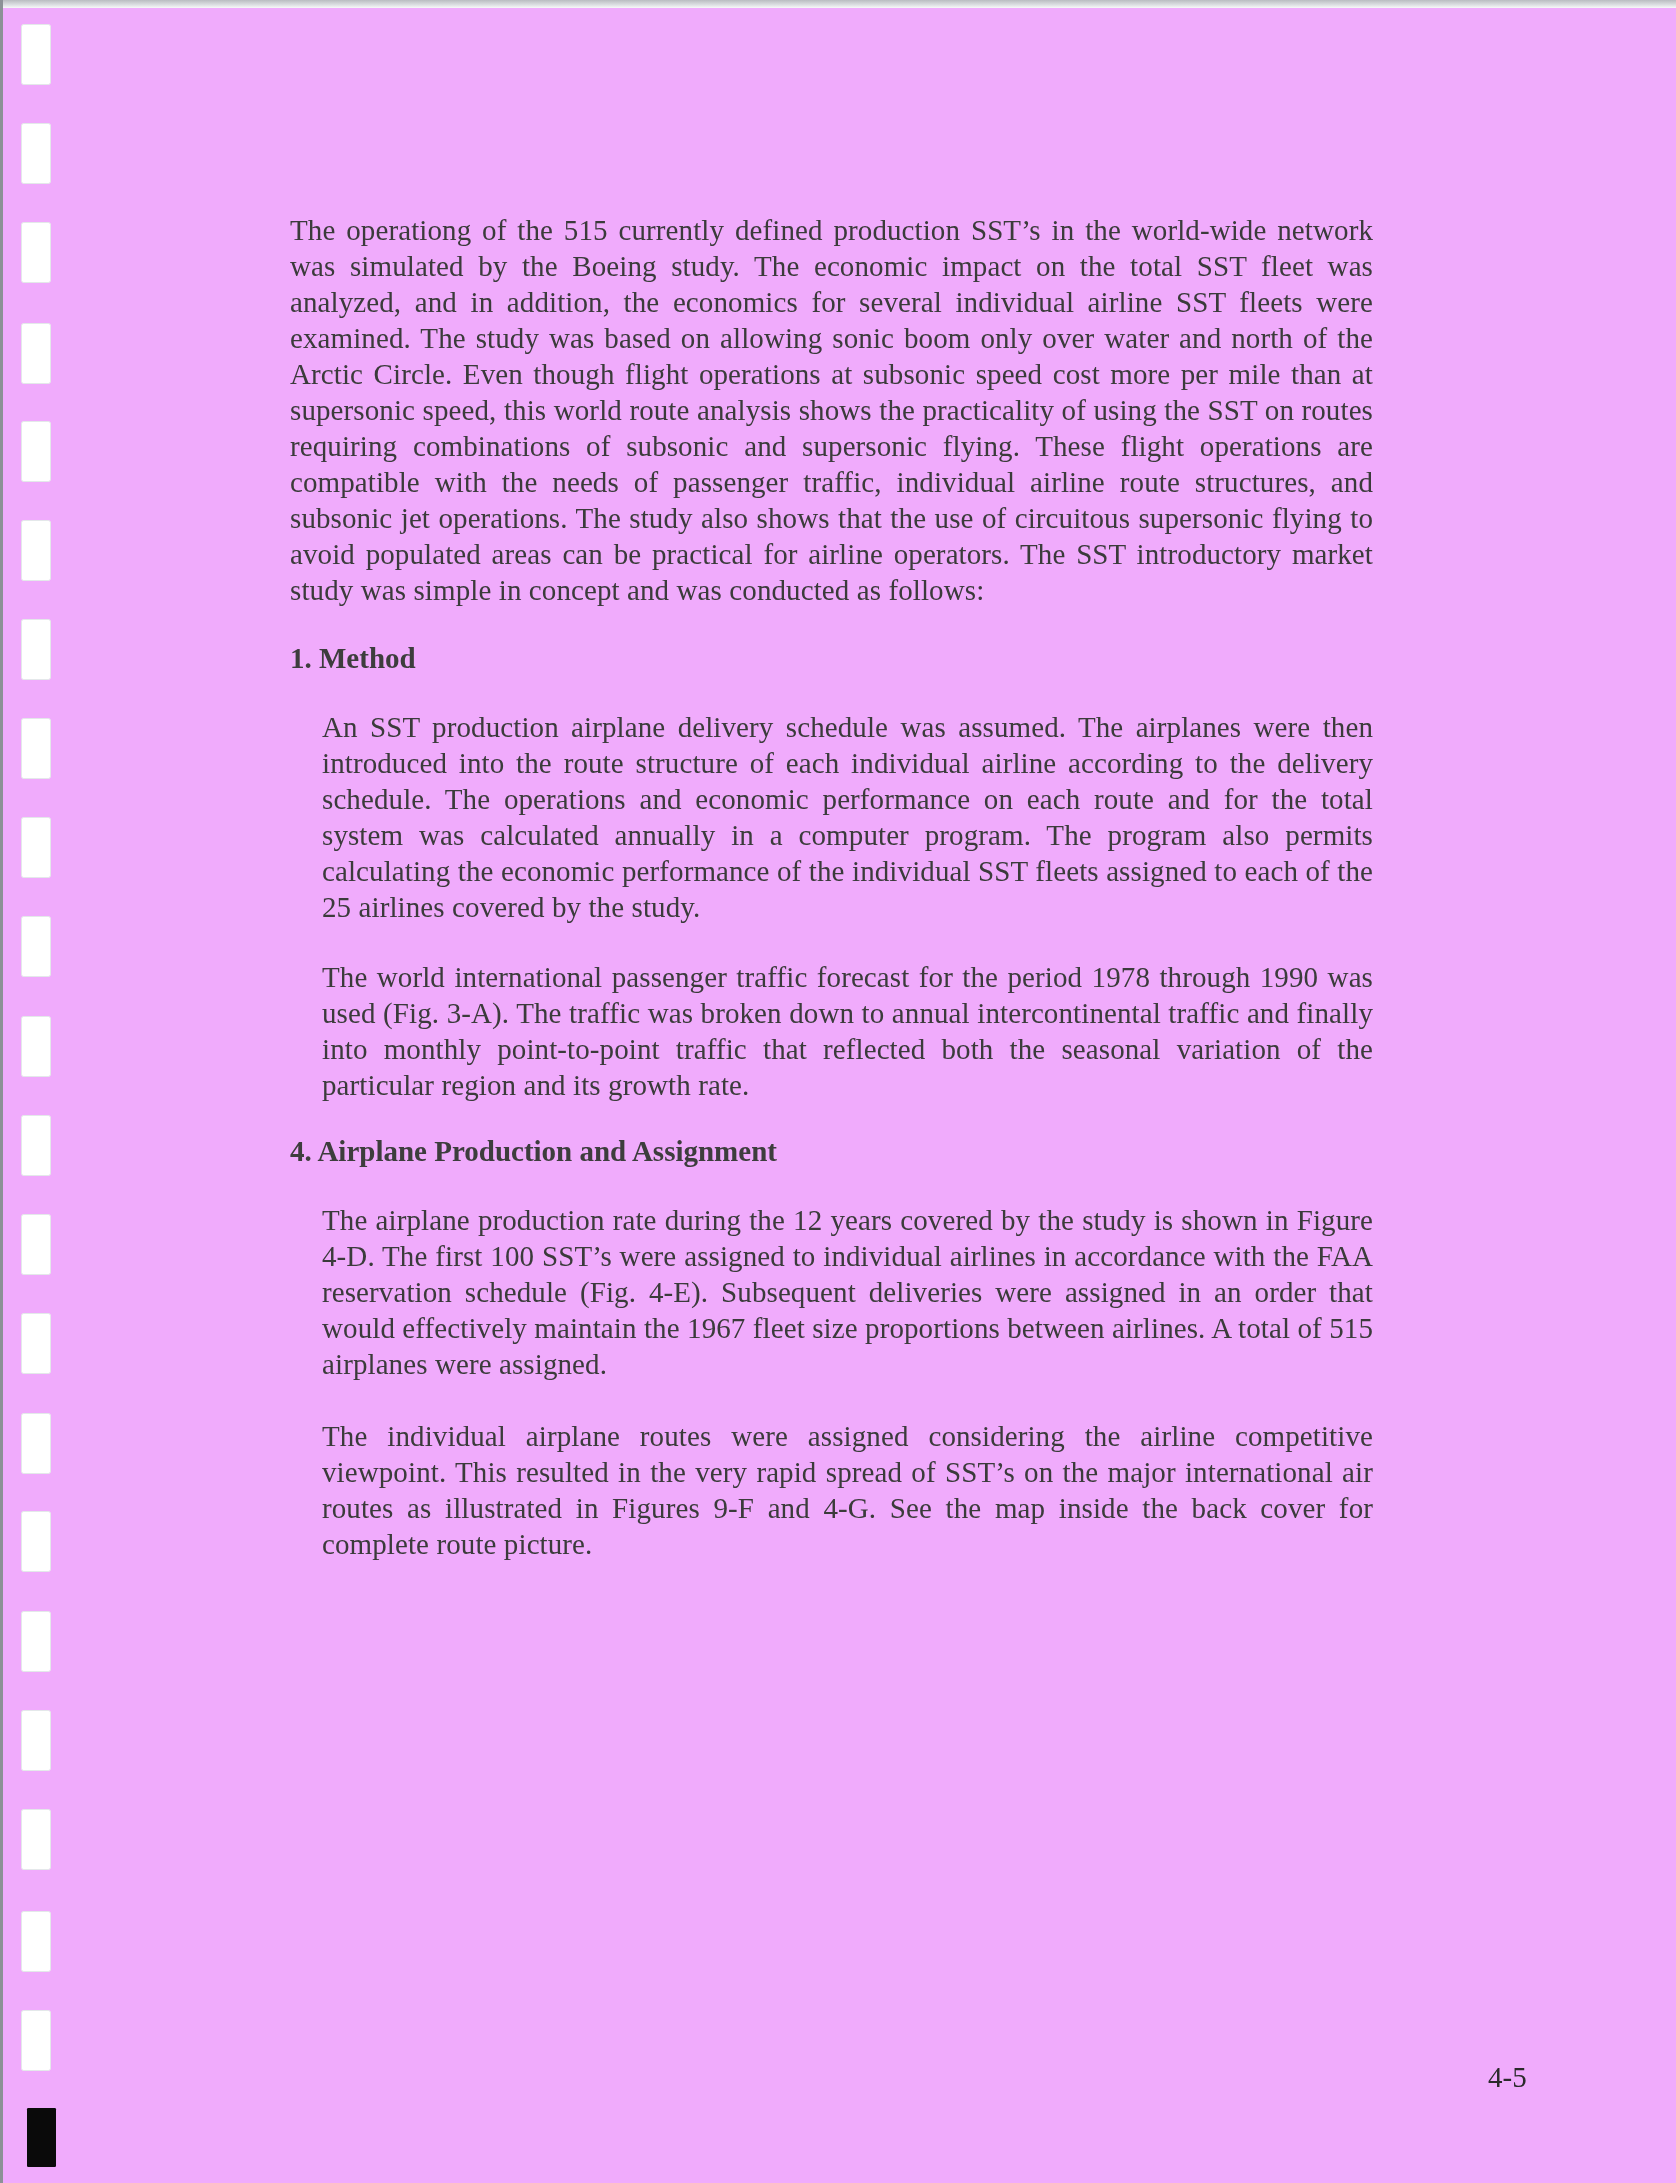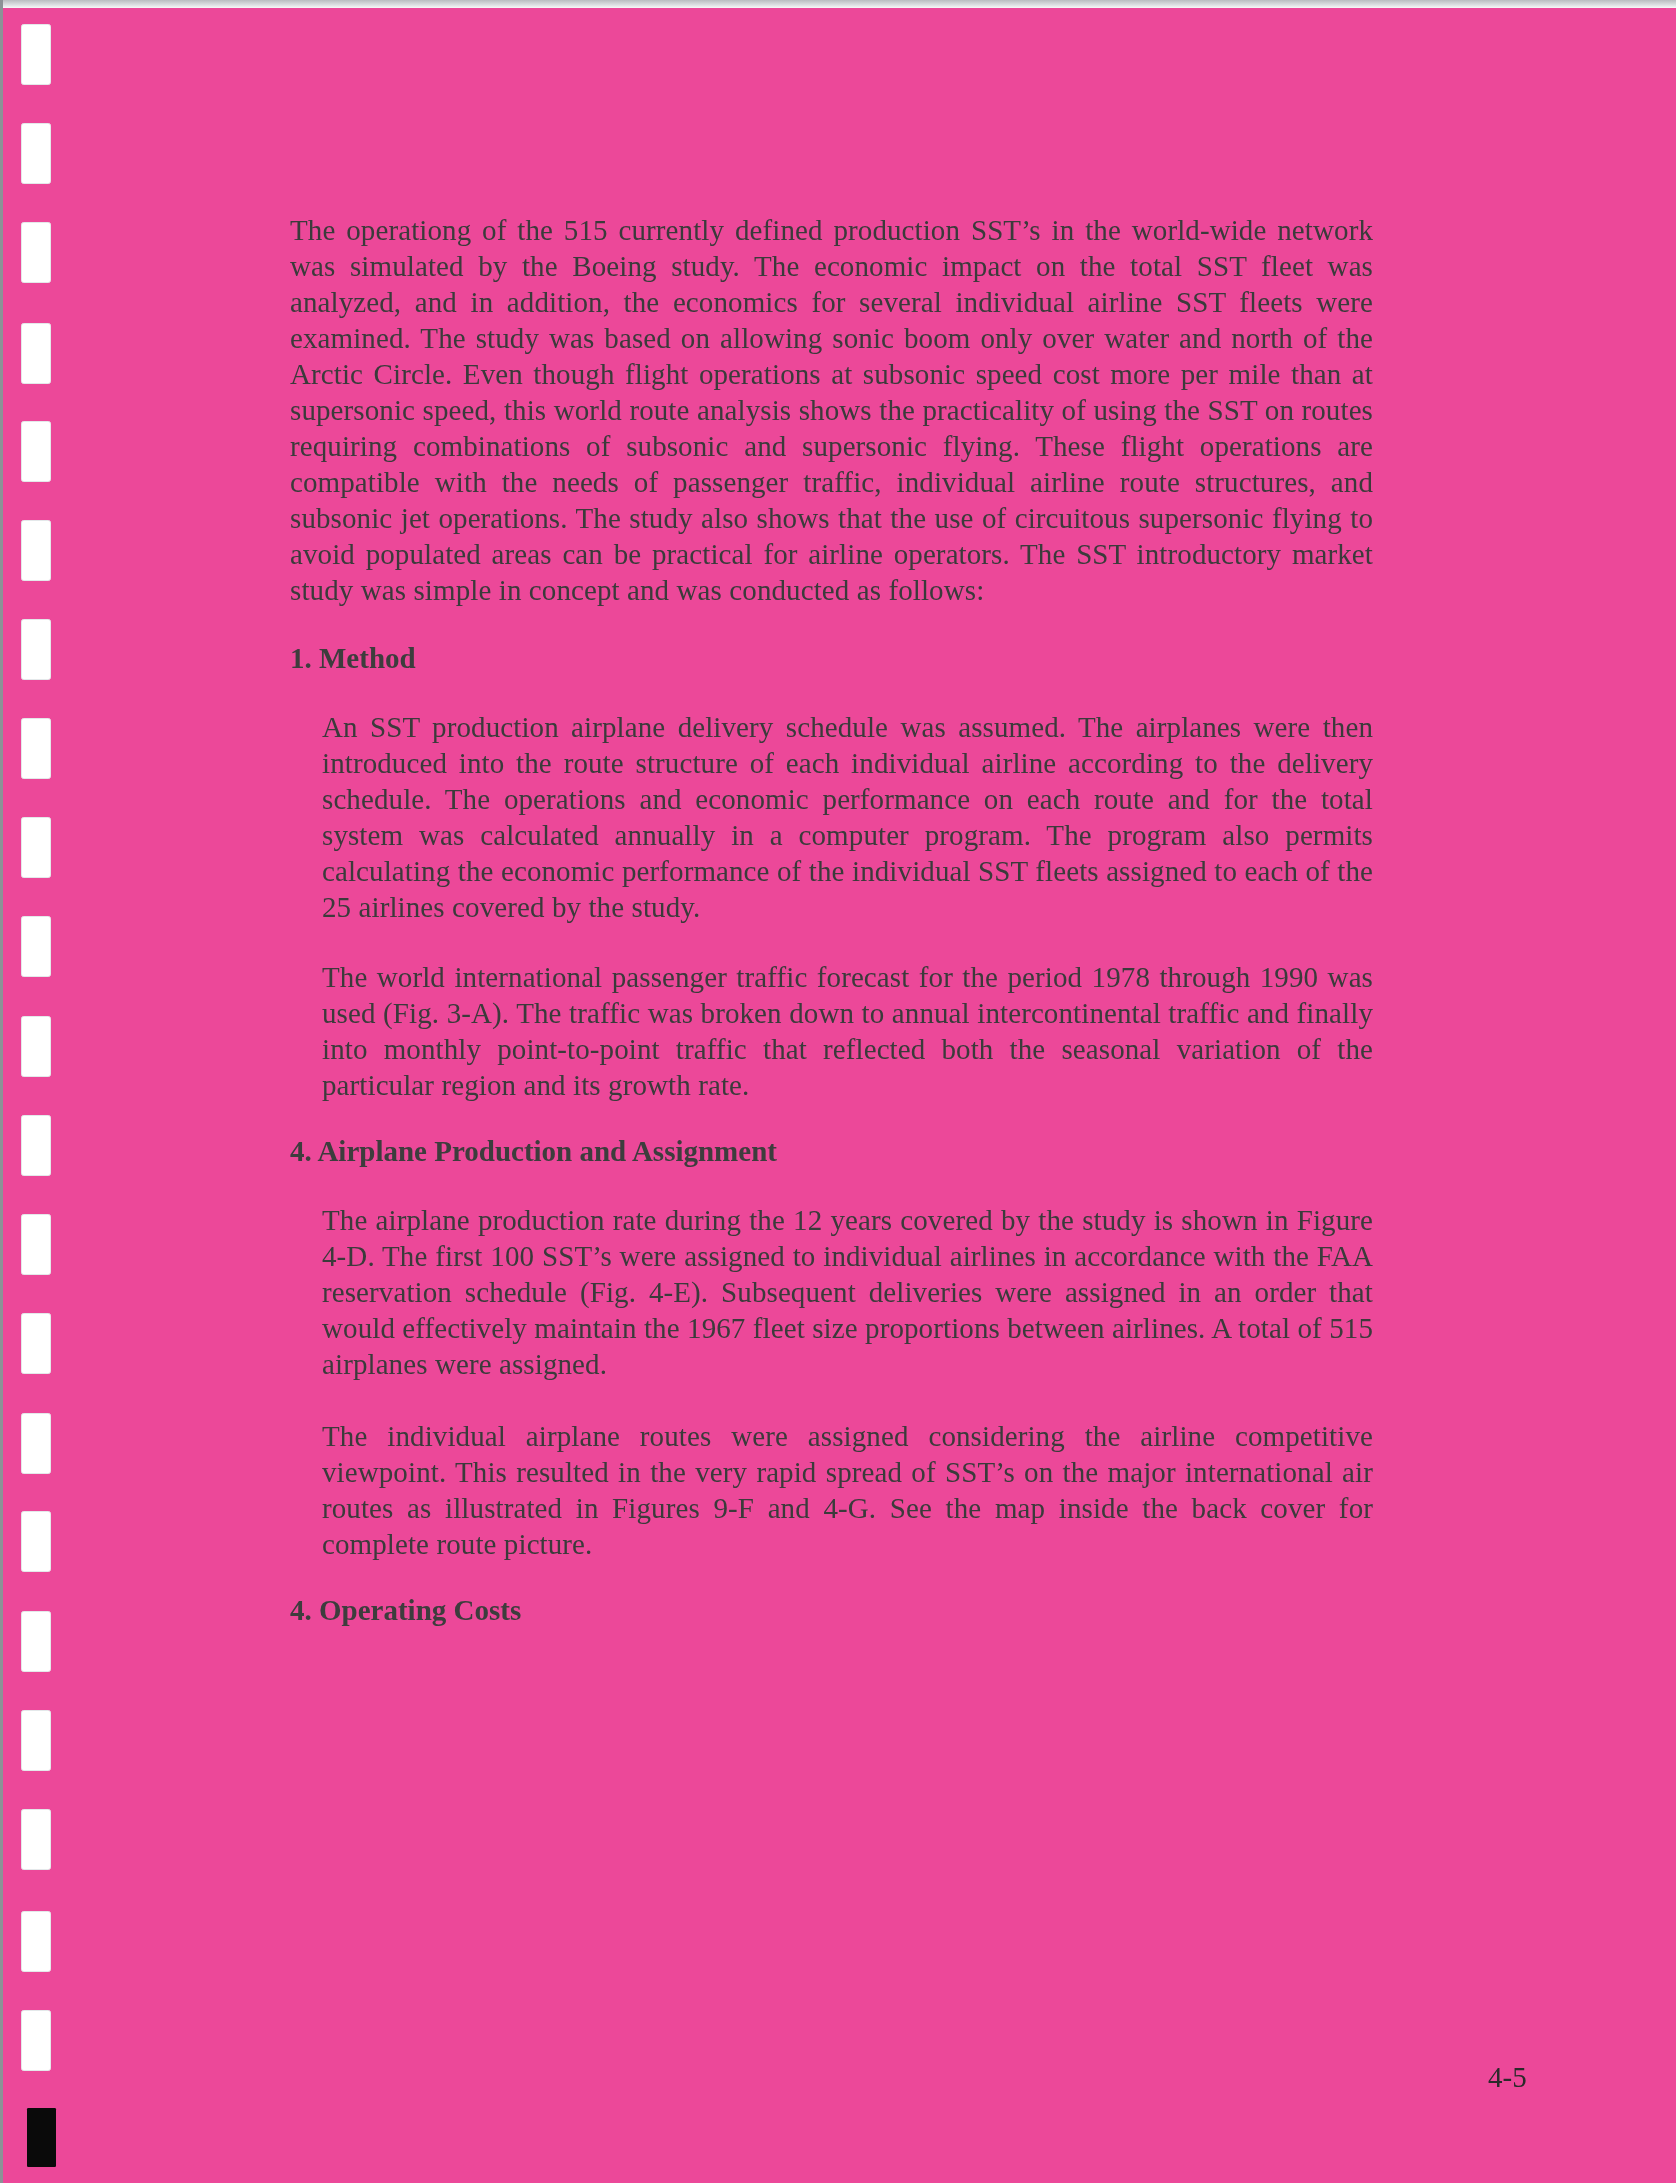--- a/index.html
+++ b/index.html
@@ -13,21 +13,21 @@
       position: relative;
       overflow: hidden;
       font-family: "Liberation Serif", "DejaVu Serif", serif;
       color: #3a3a3a;
     }
     .page {
       position: absolute;
       left: 0; top: 0;
       width: 1676px;
       height: 2183px;
-      background: #ec4899;
+      background: #f0abfc;
     }
     .top-edge {
       position: absolute;
       left: 0; top: 0;
       width: 1676px;
       height: 8px;
       background: linear-gradient(#b9bcc0, #dcdfe2 60%, #f7f8f8);
     }
     .left-edge {
       position: absolute;
@@ -148,19 +148,18 @@
 
     <div class="section s3">
       <h2 class="section-heading">4. Airplane Production and Assignment</h2>
       <div class="section-body">
         <p class="para">The airplane production rate during the 12 years covered by the study is shown in Figure 4-D. The first 100 SST’s were assigned to individual airlines in accordance with the FAA reservation schedule (Fig. 4-E). Subsequent deliveries were assigned in an order that would effectively maintain the 1967 fleet size proportions between airlines. A total of 515 airplanes were assigned.</p>
         <p class="para">The individual airplane routes were assigned considering the airline competitive viewpoint. This resulted in the very rapid spread of SST’s on the major international air routes as illustrated in Figures 9-F and 4-G. See the map inside the back cover for complete route picture.</p>
       </div>
     </div>
 
     <div class="section s4">
-      <h2 class="section-heading">4. Operating Costs</h2>
     </div>
   </div>
 
   <div class="page-number">4-5</div>
 </div>
 
 
 </body></html>

